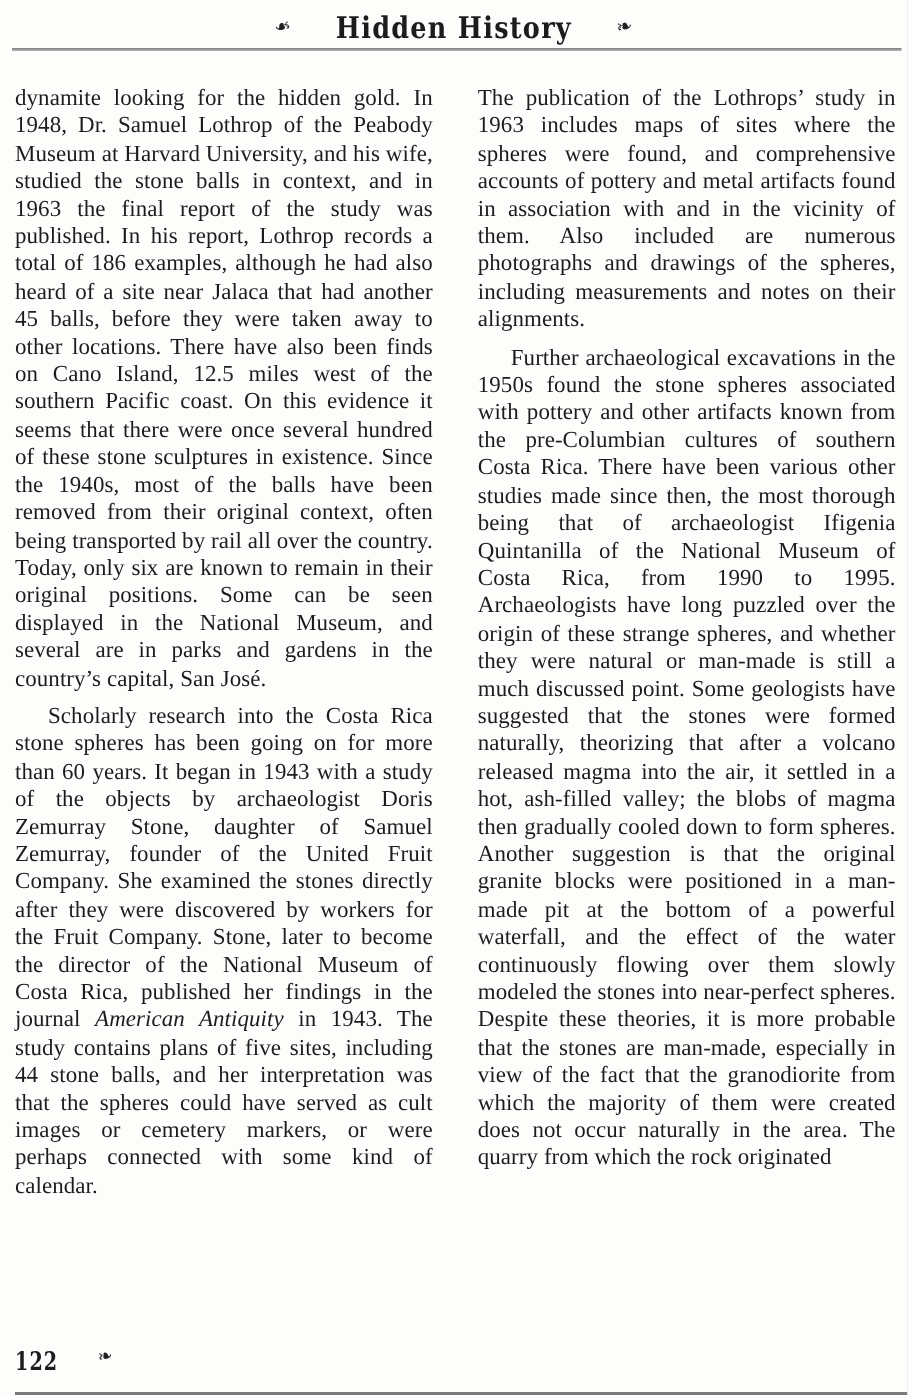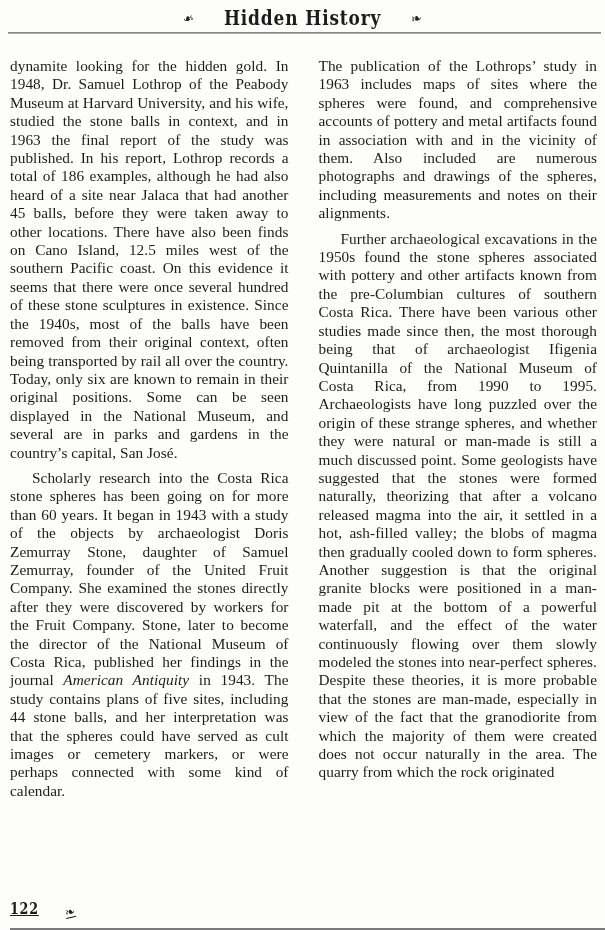--- a/index.html
+++ b/index.html
@@ -82,23 +82,22 @@
     margin-top: 7px;
   }
   .col i { }
 
   
   .page-footer {
     position: absolute;
     left: 10px;
     bottom: 12px;
     display: flex;
-    align-items: flex-end;
+    align-items: flex-start;
     gap: 16px;
-    text-decoration: underline;
   }
   .page-number {
     font-family: "DejaVu Serif", "Liberation Serif", serif;
     font-size: 17px;
     font-weight: 600;
     letter-spacing: 1px;
     transform: scaleX(0.75);
     transform-origin: left center;
   }
   .footer-ornament { font-size: 12px; }

